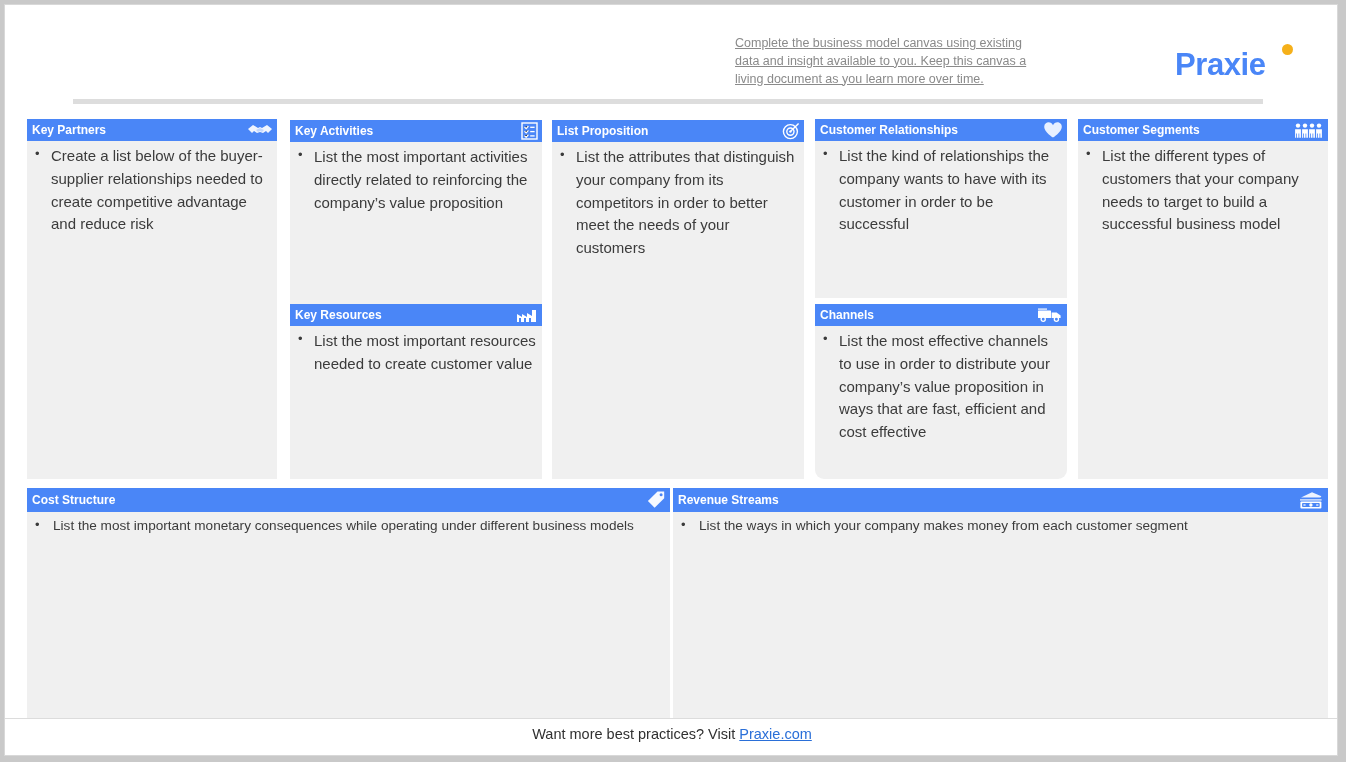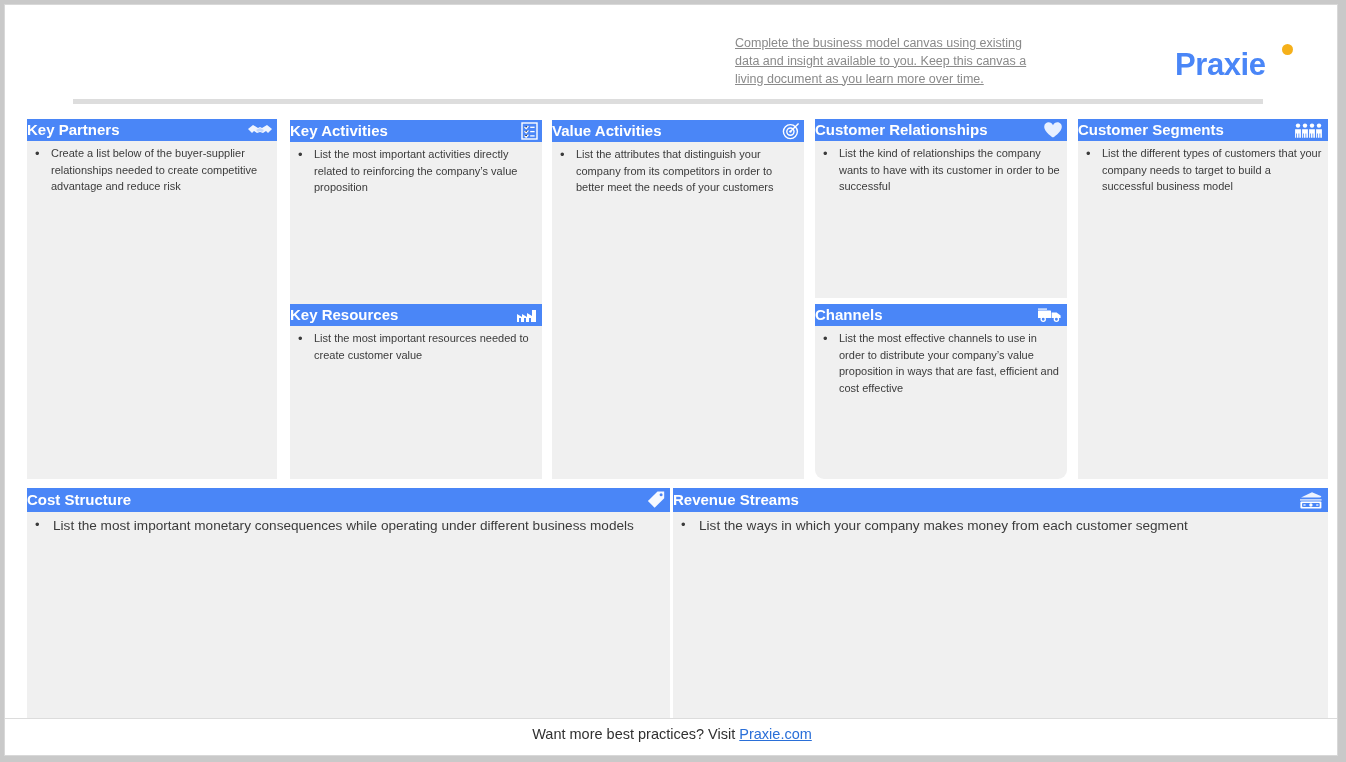--- a/index.html
+++ b/index.html
@@ -81,23 +81,24 @@
   .panel {
     position: absolute;
     background: #f0f0f0;
     box-sizing: border-box;
   }
   .panel-head {
     position: relative;
     height: 22px;
     background: #4a86f7;
     color: #ffffff;
-    font-size: 15px;
+    font-size: 12px;
     font-weight: bold;
     line-height: 22px;
+    padding-left: 5px;
     box-sizing: border-box;
     white-space: nowrap;
     overflow: hidden;
   }
   .panel-head .head-icon {
     position: absolute;
     right: 4px;
     top: 0;
     height: 22px;
     display: flex;
@@ -108,21 +109,21 @@
     padding: 4px 6px 4px 4px;
   }
   ul.bullets {
     margin: 0;
     padding: 0;
     list-style: none;
   }
   ul.bullets li {
     position: relative;
     padding-left: 20px;
-    font-size: 11px;
+    font-size: 15px;
     line-height: 1.52;
     color: #3b3b3b;
     margin-bottom: 2px;
   }
   ul.bullets li::before {
     content: "\2022";
     position: absolute;
     left: 4px;
     top: -1px;
     font-size: 13px;
@@ -228,21 +229,21 @@
     </div>
     <div class="panel-body">
       <ul class="bullets">
         <li>List the most important resources needed to create customer value</li>
       </ul>
     </div>
   </div>
 
   <div class="panel" style="left:547px; top:115px; width:252px; height:359px;">
     <div class="panel-head">
-      <span>Value Activities</span>
+      <span>List Proposition</span>
       <span class="head-icon">
         <svg width="18" height="18" viewBox="0 0 18 18">
           <circle cx="8.4" cy="9.6" r="7" fill="none" stroke="#ffffff" stroke-width="1.4"></circle>
           <circle cx="8.4" cy="9.6" r="3.6" fill="none" stroke="#ffffff" stroke-width="1.4"></circle>
           <circle cx="8.4" cy="9.6" r="1.2" fill="#ffffff"></circle>
           <path d="M8.4 9.6 L16.6 1.6" stroke="#ffffff" stroke-width="1.4"></path>
         </svg>
       </span>
     </div>
     <div class="panel-body">

